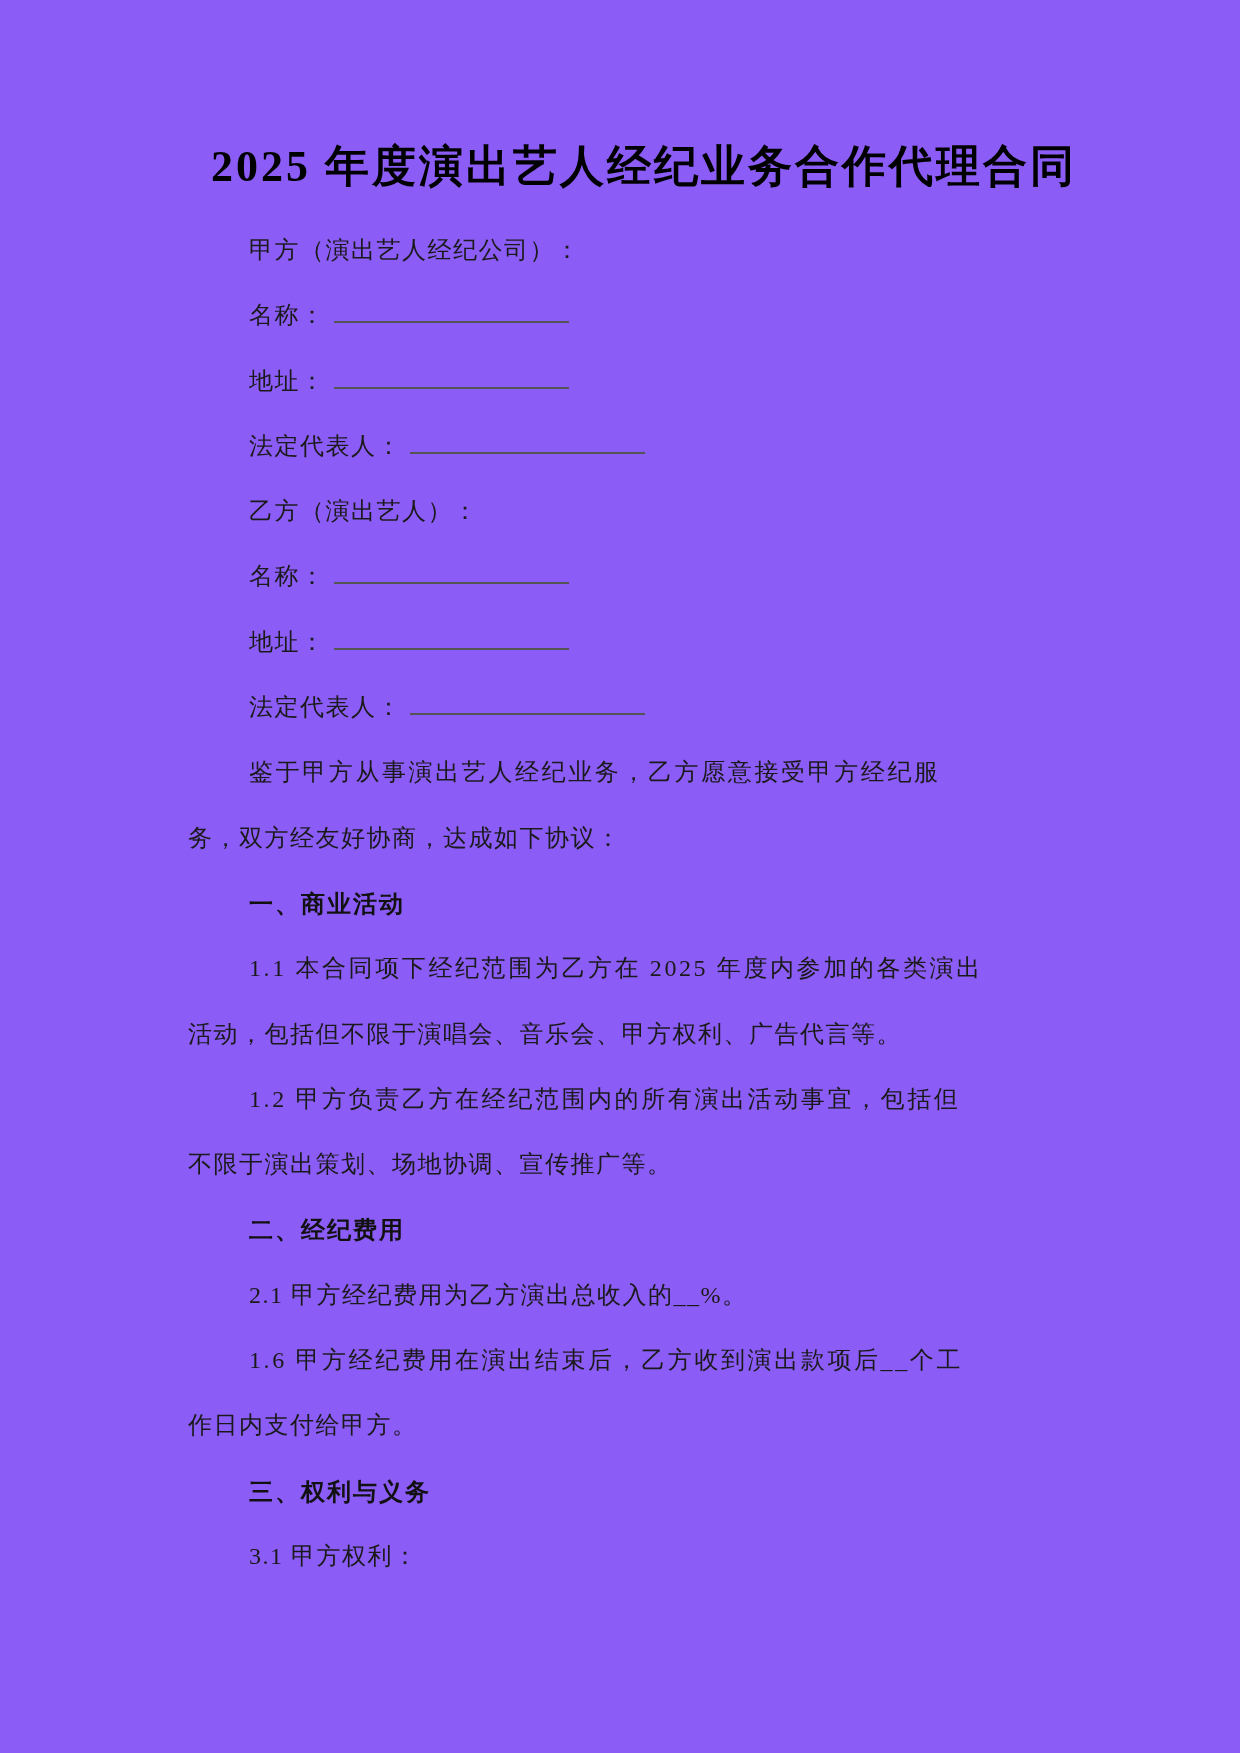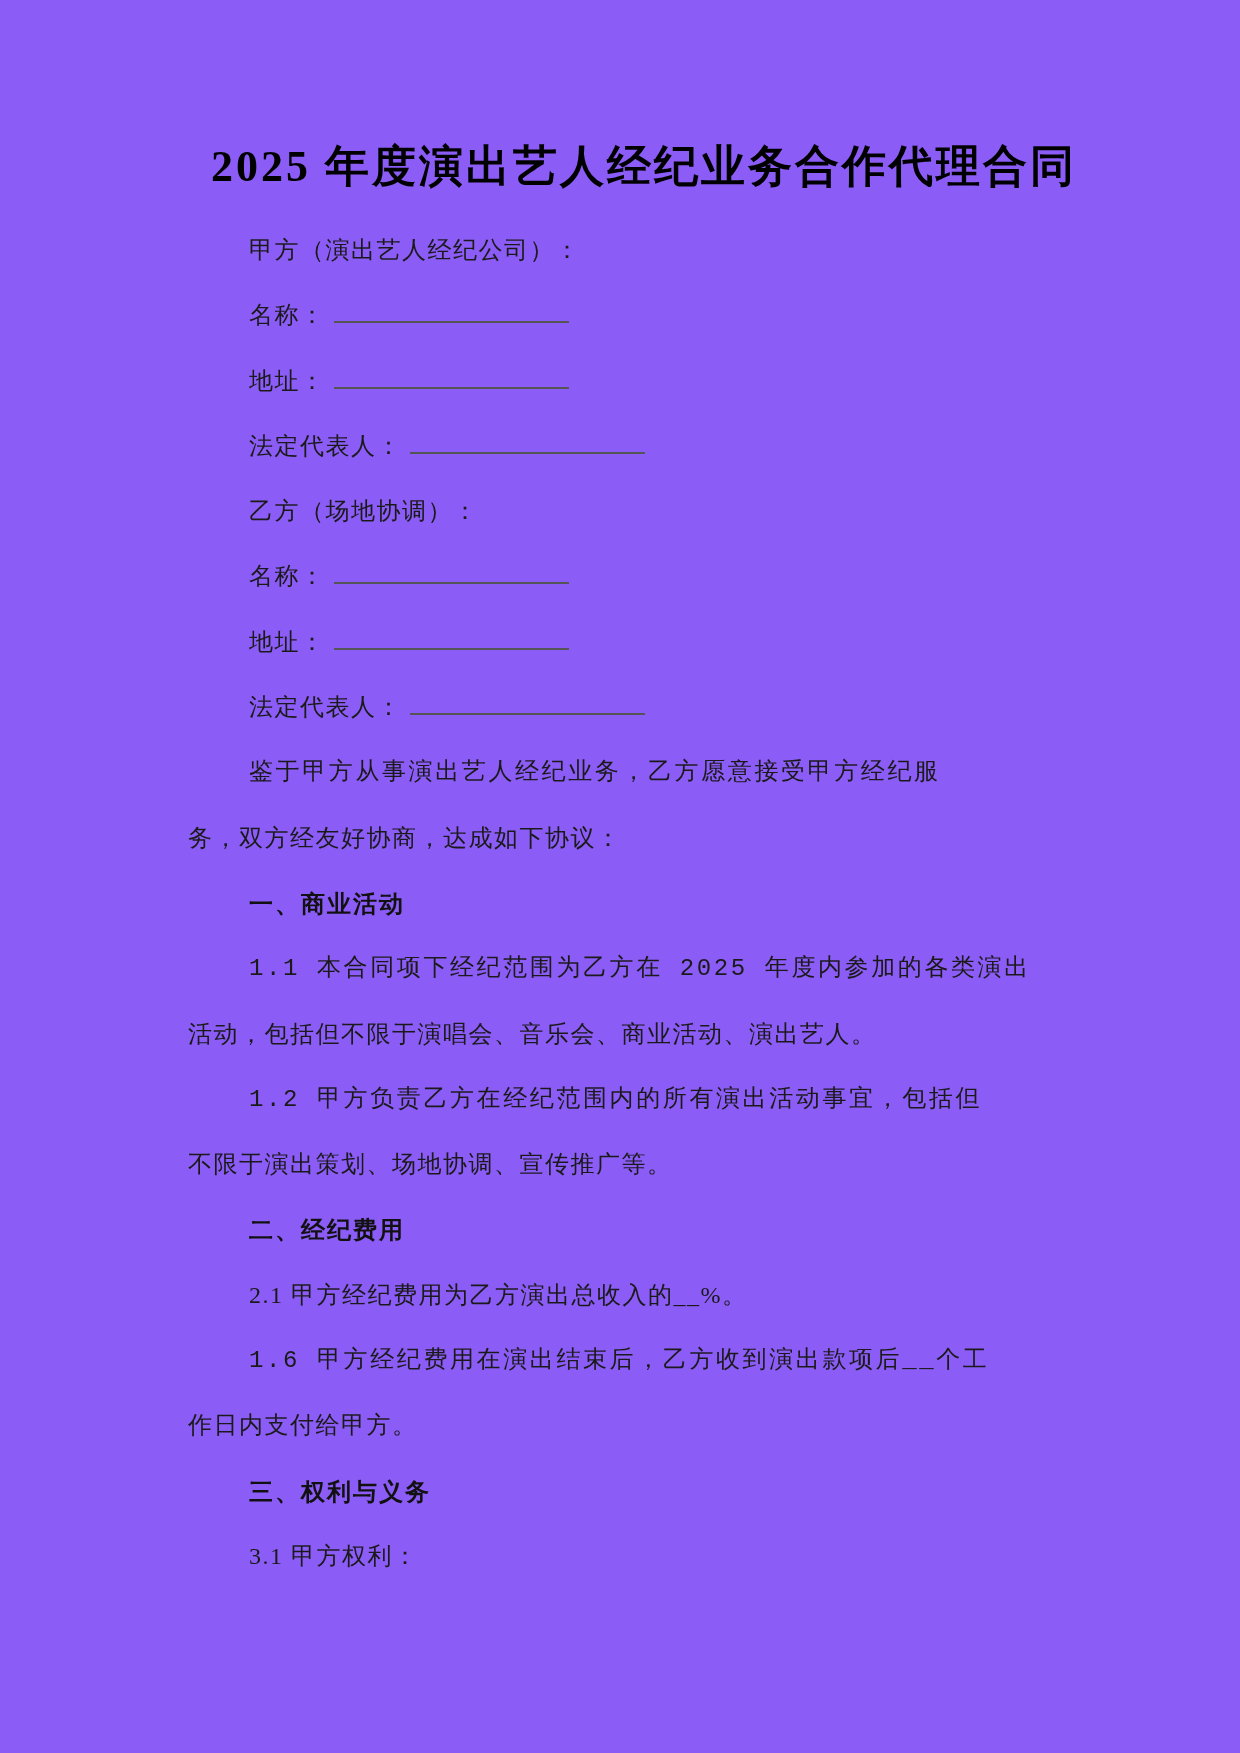--- a/index.html
+++ b/index.html
@@ -18,21 +18,21 @@
     font-weight:700;text-align:center;
     letter-spacing:3px;color:#000000;
     white-space:nowrap;
   }
   .line{
     height:65.3px;line-height:65.3px;
     font-size:24px;letter-spacing:1.5px;
     white-space:nowrap;
   }
   .indent{padding-left:61px;}
-  .justified{letter-spacing:2.6px;font-family:Liberation Mono, monospace;}
+  .justified{letter-spacing:2.6px;}
   .heading{
     font-family:"Liberation Sans","DejaVu Sans",sans-serif;
     font-weight:700;letter-spacing:2px;color:#111111;
   }
   .lbl{letter-spacing:1.5px;margin-top:33px;}
   .blank{
     display:inline-block;width:235px;height:30px;
     border-bottom:2px solid #555555;
     margin-left:8px;vertical-align:baseline;
   }
@@ -50,38 +50,38 @@
     <div class="line indent">
       <span class="lbl">名称：</span><span class="blank"></span>
     </div>
     <div class="line indent">
       <span class="lbl">地址：</span><span class="blank"></span>
     </div>
     <div class="line indent">
       <span class="lbl">法定代表人：</span><span class="blank"></span>
     </div>
 
-    <div class="line indent">乙方（场地协调）：</div>
+    <div class="line indent">乙方（演出艺人）：</div>
 
     <div class="line indent">
       <span class="lbl">名称：</span><span class="blank"></span>
     </div>
     <div class="line indent">
       <span class="lbl">地址：</span><span class="blank"></span>
     </div>
     <div class="line indent">
       <span class="lbl">法定代表人：</span><span class="blank"></span>
     </div>
 
     <div class="line indent justified">鉴于甲方从事演出艺人经纪业务，乙方愿意接受甲方经纪服</div>
     <div class="line">务，双方经友好协商，达成如下协议：</div>
 
     <div class="line indent heading">一、商业活动</div>
     <div class="line indent justified">1.1 本合同项下经纪范围为乙方在 2025 年度内参加的各类演出</div>
-    <div class="line">活动，包括但不限于演唱会、音乐会、商业活动、演出艺人。</div>
+    <div class="line">活动，包括但不限于演唱会、音乐会、甲方权利、广告代言等。</div>
     <div class="line indent justified">1.2 甲方负责乙方在经纪范围内的所有演出活动事宜，包括但</div>
     <div class="line">不限于演出策划、场地协调、宣传推广等。</div>
 
     <div class="line indent heading">二、经纪费用</div>
     <div class="line indent">2.1 甲方经纪费用为乙方演出总收入的__%。</div>
     <div class="line indent justified">1.6 甲方经纪费用在演出结束后，乙方收到演出款项后__个工</div>
     <div class="line">作日内支付给甲方。</div>
 
     <div class="line indent heading">三、权利与义务</div>
     <div class="line indent">3.1 甲方权利：</div>

